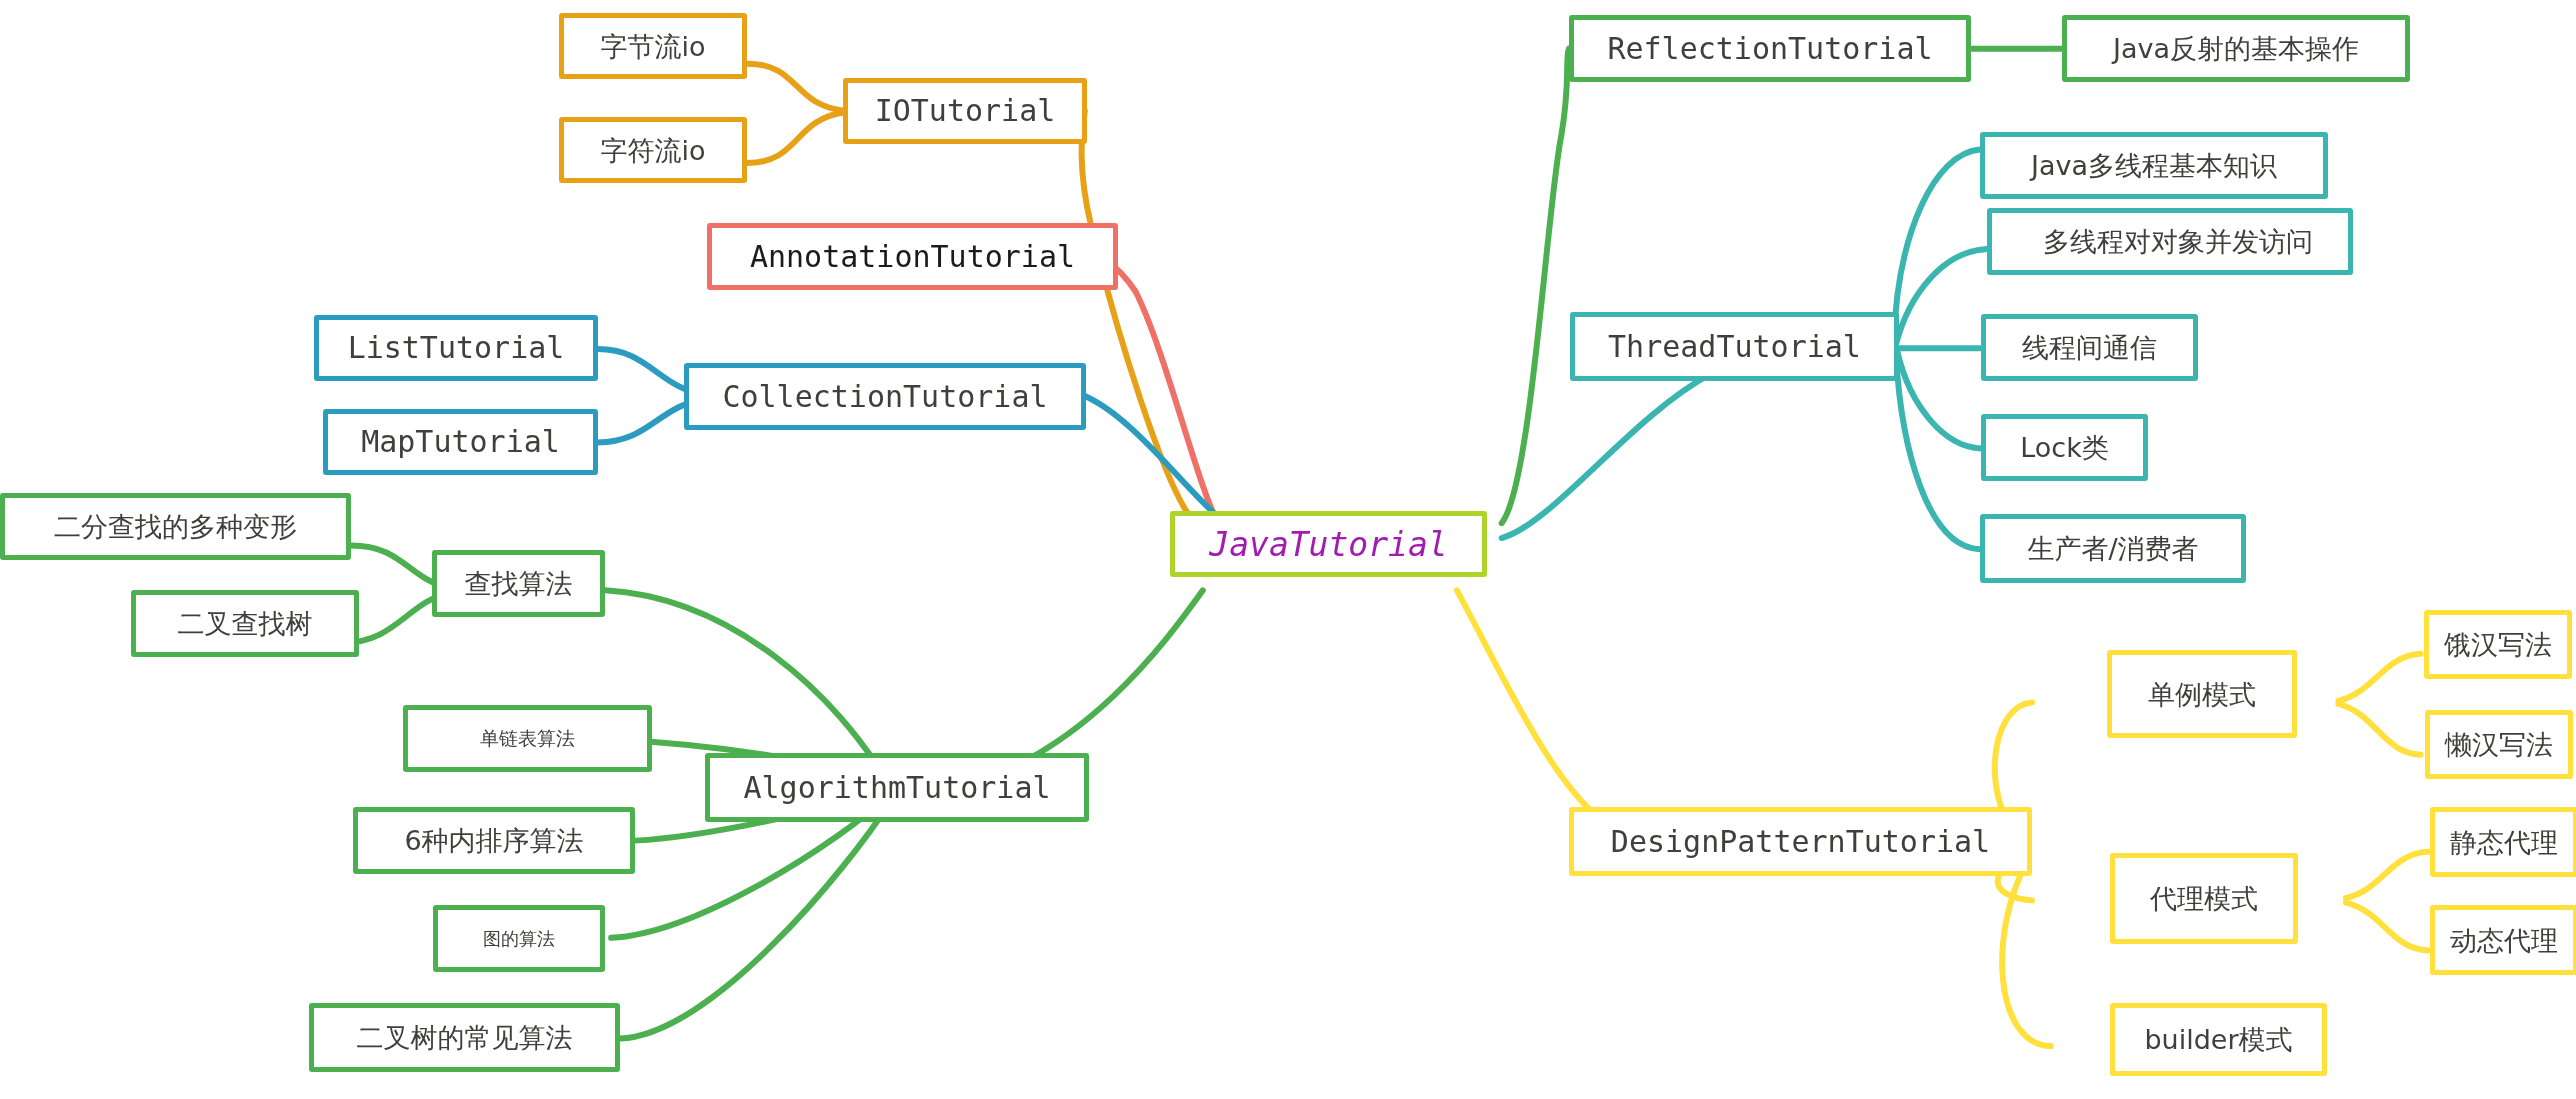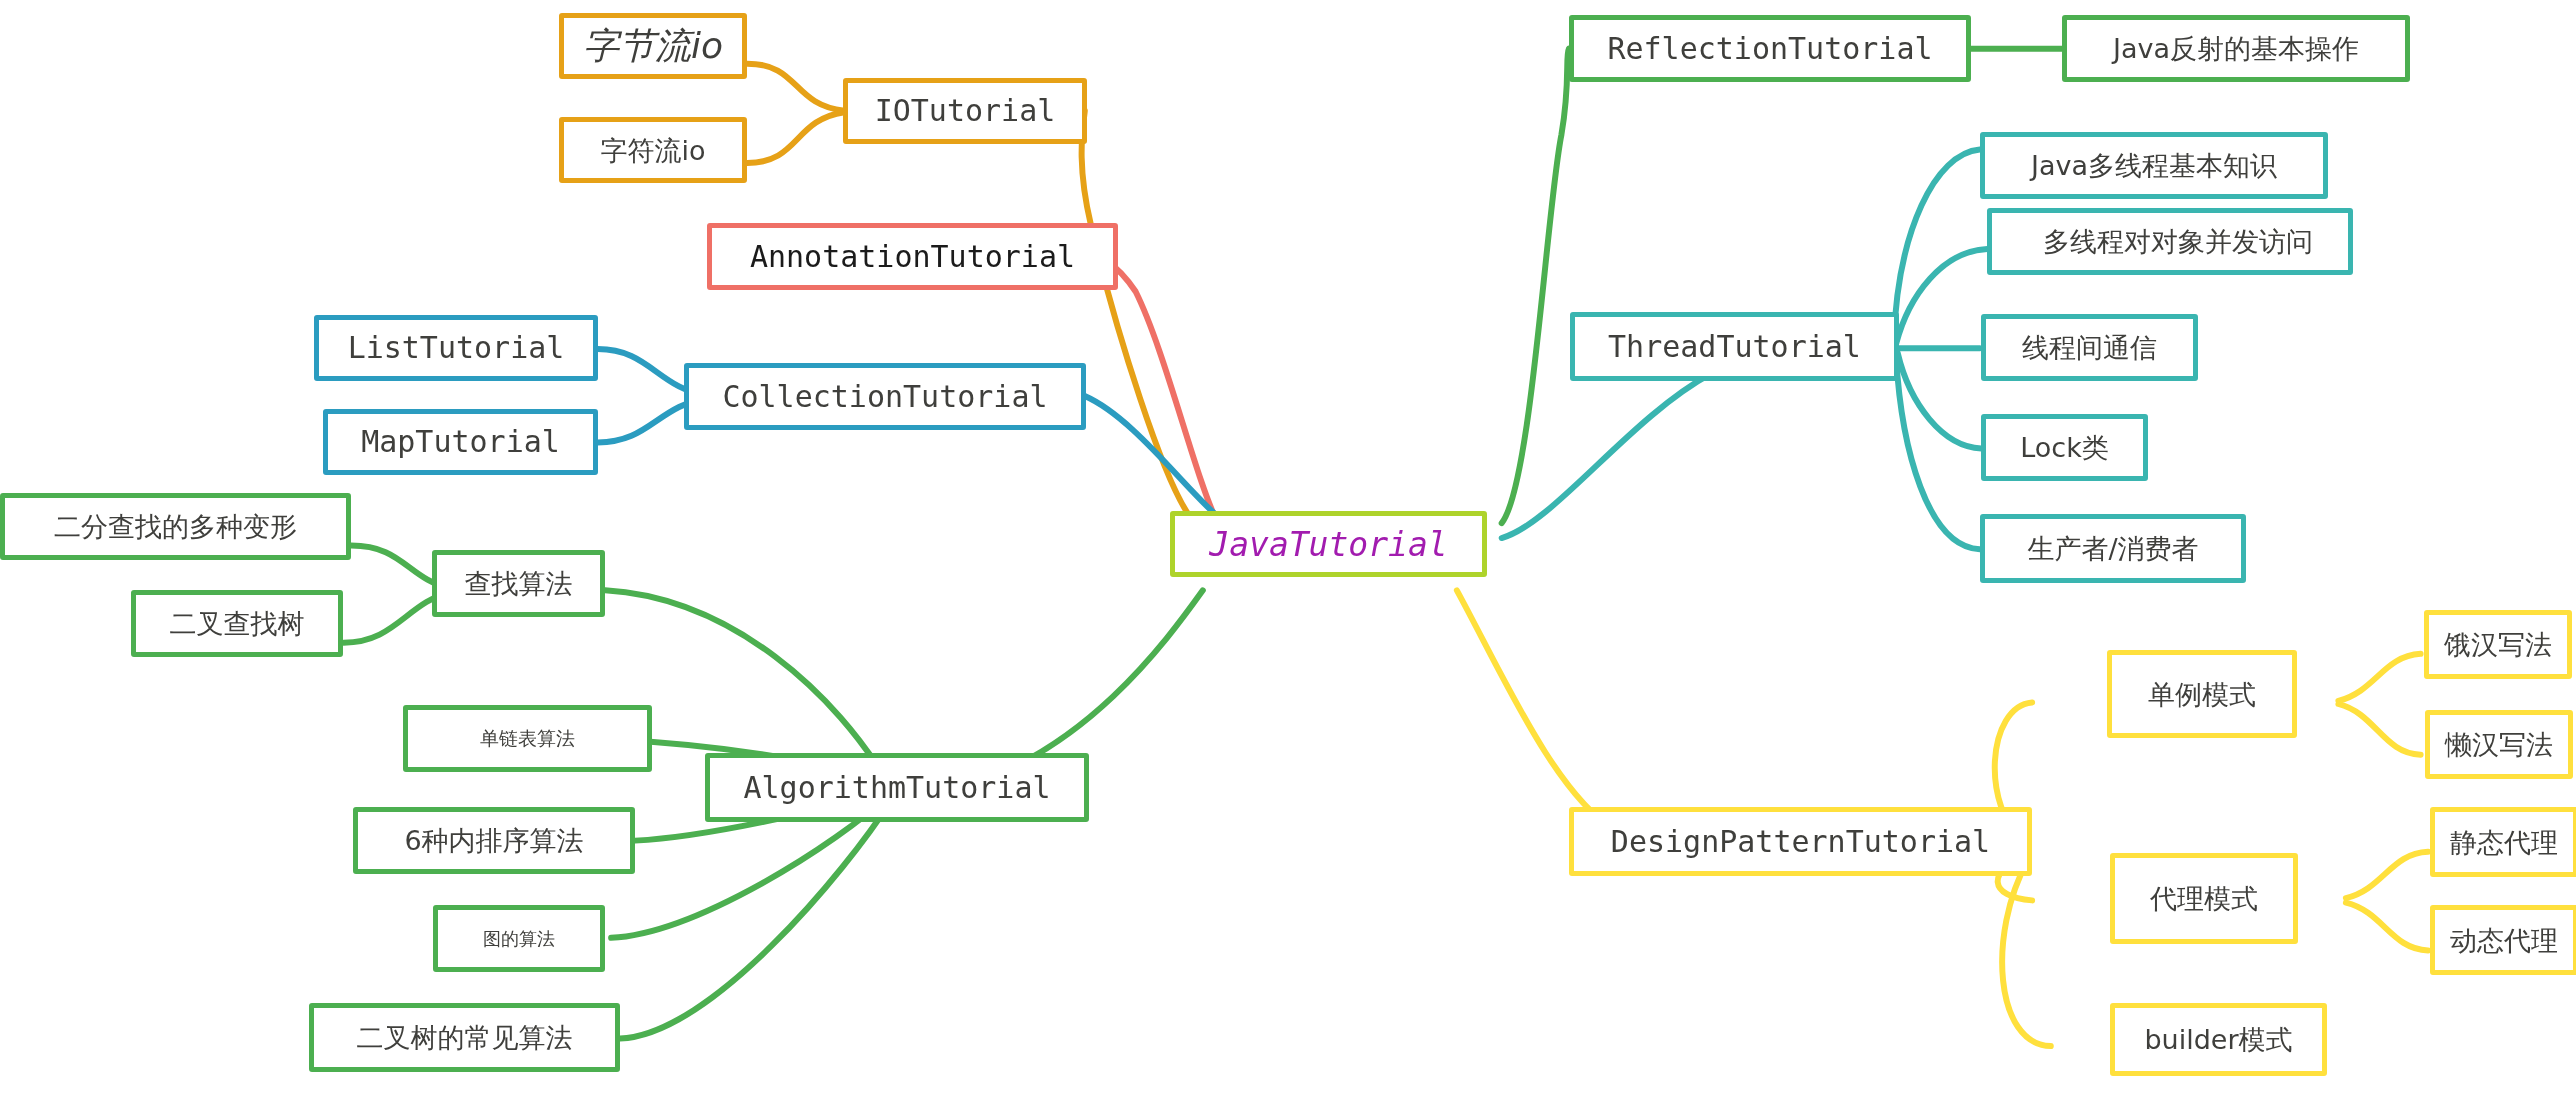--- a/index.html
+++ b/index.html
@@ -116,21 +116,21 @@
     </g>
   </svg>
 
   <div class="node root mono" style="left:1170px; top:511px; width:317px; height:66px; font-size:33px;">
     <span class="node-label">JavaTutorial</span>
   </div>
 
   <div class="node orange mono" style="left:843px; top:78px; width:244px; height:66px; font-size:30px;">
     <span class="node-label">IOTutorial</span>
   </div>
-  <div class="node orange cjk" style="left:559px; top:13.4px; width:188px; height:66px; font-size:36px;font-style:italic;">
+  <div class="node orange cjk" style="left:559px; top:13.4px; width:188px; height:66px; font-size:27px;">
     <span class="node-label">字节流io</span>
   </div>
   <div class="node orange cjk" style="left:559px; top:117px; width:188px; height:66px; font-size:27px;">
     <span class="node-label">字符流io</span>
   </div>
 
   <div class="node red mono" style="left:675px; top:223px; width:411px; height:67px; font-size:30px;">
     <span class="node-label">AnnotationTutorial</span>
   </div>
 
@@ -147,21 +147,21 @@
   <div class="node green mono" style="left:705px; top:753px; width:384px; height:69px; font-size:30px;">
     <span class="node-label">AlgorithmTutorial</span>
   </div>
 
   <div class="node green cjk" style="left:432px; top:550px; width:173px; height:67px; font-size:27px;">
     <span class="node-label">查找算法</span>
   </div>
   <div class="node green cjk" style="left:0px; top:493px; width:351px; height:67px; font-size:27px;">
     <span class="node-label">二分查找的多种变形</span>
   </div>
-  <div class="node green cjk" style="left:131px; top:590px; width:212px; height:67px; font-size:27px;">
+  <div class="node green cjk" style="left:131px; top:590px; width:228px; height:67px; font-size:27px;">
     <span class="node-label">二叉查找树</span>
   </div>
 
   <div class="node green cjk" style="left:403px; top:705px; width:249px; height:67px; font-size:19px;">
     <span class="node-label">单链表算法</span>
   </div>
   <div class="node green cjk" style="left:353px; top:807px; width:282px; height:67px; font-size:27px;">
     <span class="node-label">6种内排序算法</span>
   </div>
   <div class="node green cjk" style="left:433px; top:905px; width:172px; height:67px; font-size:18px;">

